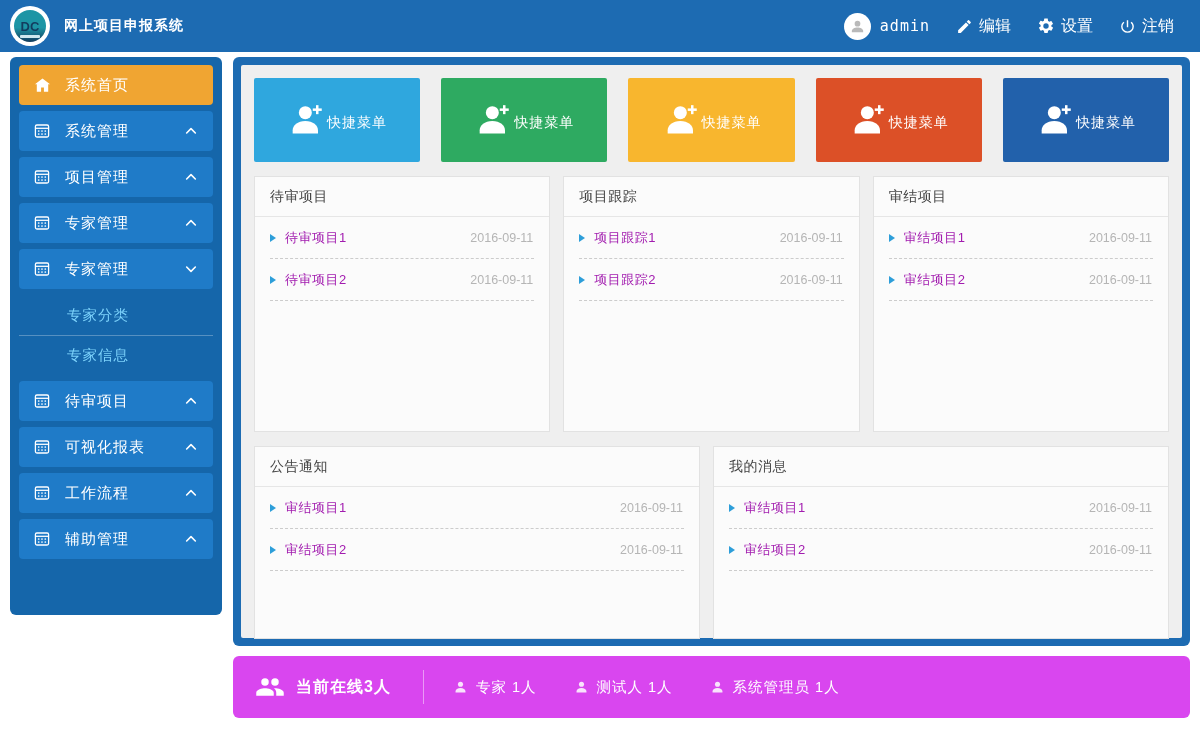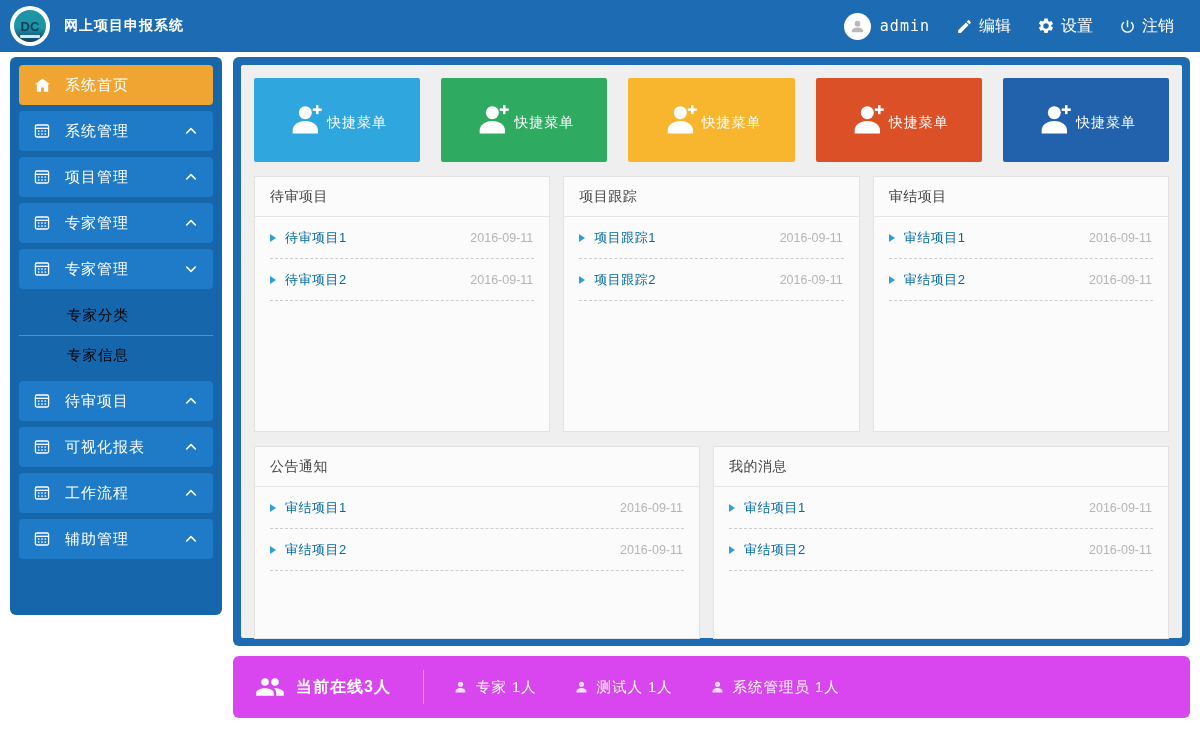--- a/index.html
+++ b/index.html
@@ -38,21 +38,21 @@
   .menu-item { height:40px; margin-bottom:6px; border-radius:4px; background:#1f7bc8;
                display:flex; align-items:center; padding:0 14px; color:#ffffff;
                font-size:15px; cursor:pointer; }
   .menu-item.active { background:#f0a532; }
   .mi-icon { width:19px; height:19px; display:flex; align-items:center; }
   .mi-label { margin-left:13px; letter-spacing:1px; }
   .mi-chevron { margin-left:auto; display:flex; align-items:center; }
   .mi-chevron.down { transform:rotate(180deg); }
   .submenu { margin-bottom:6px; }
   .submenu-item { height:40px; display:flex; align-items:center; padding-left:48px;
-                  color:#000000; font-size:14.5px; letter-spacing:1px; cursor:pointer; }
+                  color:#7dd3fc; font-size:14.5px; letter-spacing:1px; cursor:pointer; }
   .submenu-item + .submenu-item { border-top:1px solid rgba(255,255,255,0.28); }
 
   
   .main-wrap { position:absolute; left:233px; top:57px; width:957px; height:589px;
                background:#1d6bb2; border-radius:6px; padding:8px; }
   .main-inner { width:100%; height:100%; background:#efefef; border-radius:2px;
                 padding:13px; }
 
   .cards-row { display:flex; gap:21px; height:84px; }
   .quick-card { flex:1; border-radius:2px; display:flex; flex-direction:row;
@@ -67,21 +67,21 @@
   #panel-row-2 .panel:nth-child(2) { flex:1; }
   .panel { background:#fbfbfb; border:1px solid #e2e2e2; overflow:hidden; }
   .panel-header { padding:11px 15px 10px; font-size:14px; color:#444444;
                   border-bottom:1px solid #e6e6e6; letter-spacing:0.5px; }
   .panel-body { padding:0 15px; }
   .panel-item { display:flex; align-items:center; padding:12px 1px 11px 0;
                 border-bottom:1px dashed #cccccc; cursor:pointer; }
   .pi-marker { width:0; height:0; border-left:6px solid #2d9ed9;
                border-top:4.5px solid transparent; border-bottom:4.5px solid transparent;
                margin-right:9px; flex:none; }
-  .pi-text { font-size:13px; color:#0369a1; letter-spacing:0.5px; }
+  .pi-text { font-size:13px; color:#a21caf; letter-spacing:0.5px; }
   .pi-date { margin-left:auto; font-size:12.5px; color:#b5b5b5; }
 
   
   .status-bar { position:absolute; left:233px; top:656px; width:957px; height:62px;
                 background:#d946ef; border-radius:6px; display:flex; align-items:center;
                 color:#ffffff; padding:0 22px; }
   .online-block { display:flex; align-items:center; }
   .online-label { font-size:16px; font-weight:bold; margin-left:11px; letter-spacing:1px; }
   .v-divider { width:1px; height:34px; background:rgba(255,255,255,0.45);
                margin:0 28px 0 32px; }

